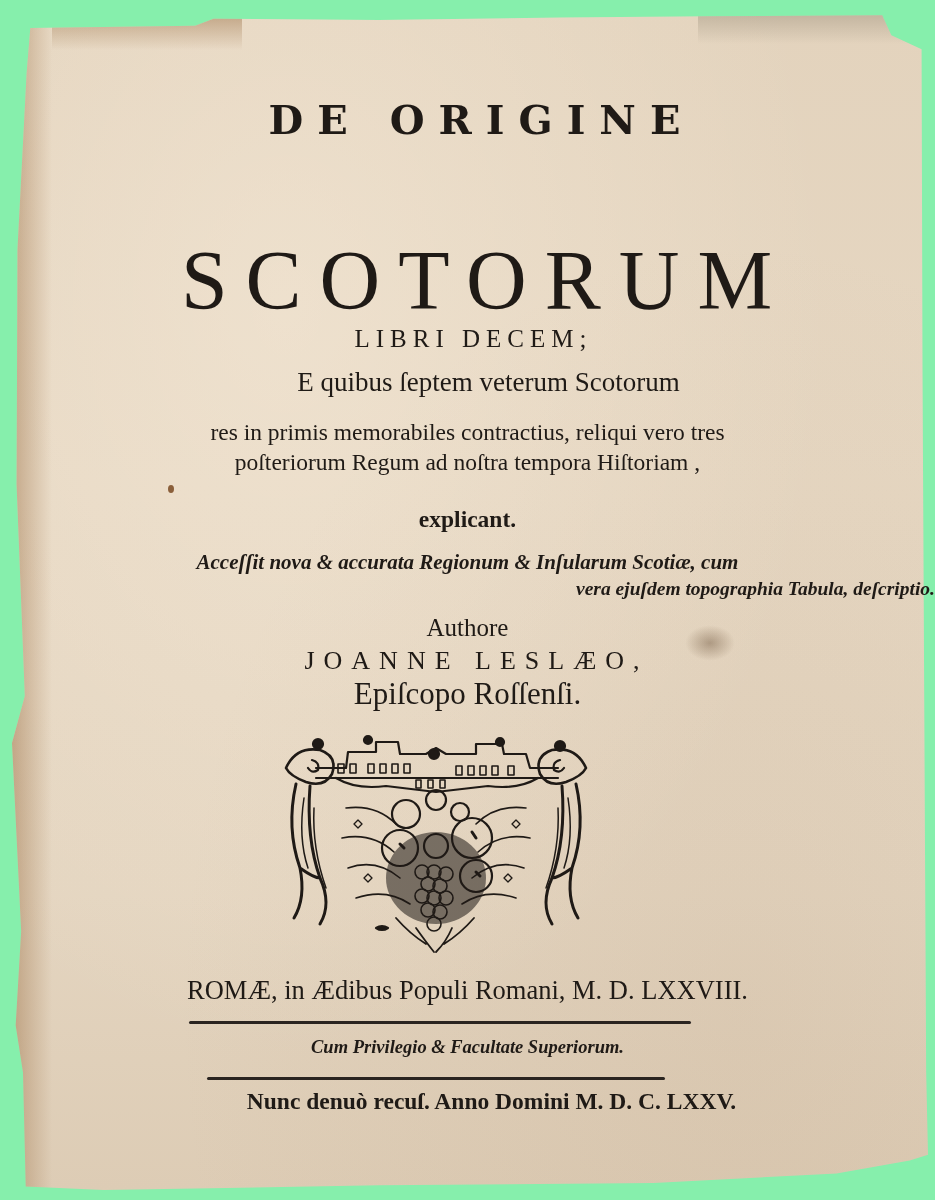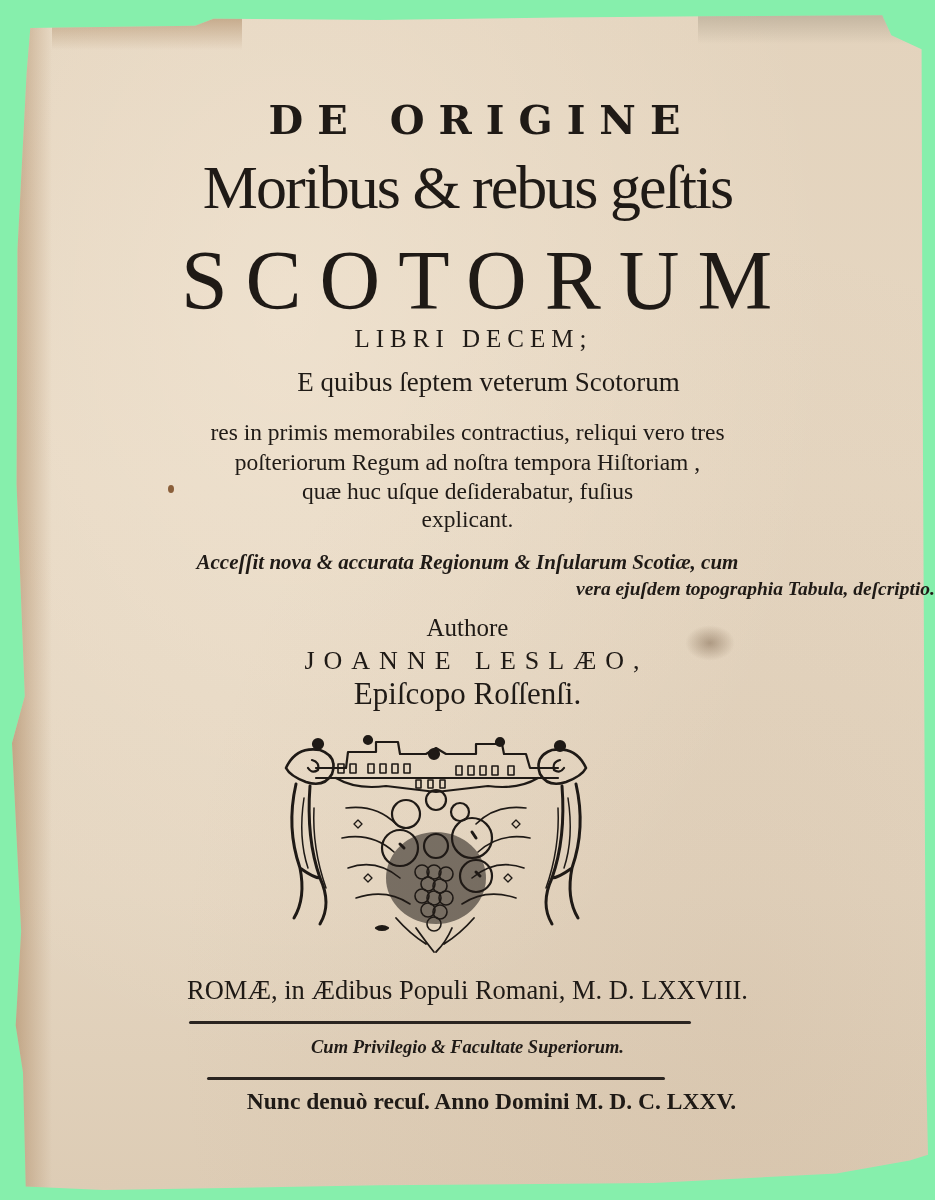--- a/index.html
+++ b/index.html
@@ -75,21 +75,21 @@
     }
 
     #l-de-origine { top: 96px; font-size: 40px; letter-spacing: 14px; font-weight: bold; padding-left: 14px; }
     #l-moribus { top: 152px; font-size: 62px; letter-spacing: -2px; font-family: "Liberation Serif", serif; }
     #l-scotorum { top: 232px; font-size: 84px; letter-spacing: 18px; padding-left: 18px; font-family: "Liberation Serif", serif; }
     #l-libri { top: 325px; font-size: 25px; letter-spacing: 6px; padding-left: 6px; font-family: "Liberation Serif", serif; }
     #l-equibus { top: 367px; font-size: 27px; font-family: Liberation Serif, serif; padding-left: 21px; }
     #l-res { top: 419px; font-size: 23.5px; font-family: "Liberation Serif", serif; }
     #l-post { top: 449px; font-size: 23.5px; font-family: "Liberation Serif", serif; }
     #l-quae { top: 478px; font-size: 23.5px; font-family: "Liberation Serif", serif; }
-    #l-explicant { top: 506px; font-size: 23.5px; font-family: "Liberation Serif", serif; }
+    #l-explicant { top: 506px; font-size: 23.5px; font-family: "Liberation Serif", serif; font-weight: bold; }
     #l-accessit { top: 550px; font-size: 21px; font-style: italic; font-weight: bold; font-family: "Liberation Serif", serif; }
     #l-vera { top: 578px; font-size: 19.5px; font-style: italic; font-weight: bold; font-family: "Liberation Serif", serif; text-align: right; }
     #l-authore { top: 614px; font-size: 25px; font-family: "Liberation Serif", serif; }
     #l-joanne { top: 646px; font-size: 26px; letter-spacing: 9px; padding-left: 9px; font-family: "Liberation Serif", serif; }
     #l-episcopo { top: 676px; font-size: 31px; font-family: "Liberation Serif", serif; }
     #l-romae { top: 975px; font-size: 26.5px; font-family: "Liberation Serif", serif; }
     #l-cum { top: 1037px; font-size: 18.5px; font-style: italic; font-weight: bold; font-family: "Liberation Serif", serif; text-align: center; }
     #l-nunc { top: 1088px; font-size: 23.5px; font-weight: bold; font-family: "Liberation Serif", serif; padding-left: 24px; }
 
     .rule {
@@ -116,28 +116,26 @@
   <div class="page">
     <div class="edge-stain-left"></div>
     <div class="edge-stain-top"></div>
     <div class="edge-stain-top-right"></div>
   </div>
 
   <div class="ink-smudge"></div>
   <div class="dot-mark"></div>
 
   <div id="l-de-origine" class="line">DE ORIGINE</div>
-  <div id="l-moribus" class="line">Moribus &amp; rebus geſtis</div>
   <div id="l-scotorum" class="line">SCOTORUM</div>
   <div id="l-libri" class="line">LIBRI DECEM;</div>
 
   <div id="l-equibus" class="line">E quibus ſeptem veterum Scotorum</div>
   <div id="l-res" class="line">res in primis memorabiles contractius,  reliqui vero tres</div>
   <div id="l-post" class="line">poſteriorum Regum ad noſtra tempora Hiſtoriam ,</div>
-  <div id="l-quae" class="line">quæ huc uſque deſiderabatur,  fuſius</div>
   <div id="l-explicant" class="line">explicant.</div>
 
   <div id="l-accessit" class="line">Acceſſit nova &amp; accurata Regionum &amp; Inſularum Scotiæ, cum</div>
   <div id="l-vera" class="line">vera ejuſdem topographia Tabula, deſcriptio.</div>
 
   <div id="l-authore" class="line">Authore</div>
   <div id="l-joanne" class="line">JOANNE LESLÆO,</div>
   <div id="l-episcopo" class="line">Epiſcopo Roſſenſi.</div>
 
   <svg class="ornament" viewBox="0 0 320 228">

